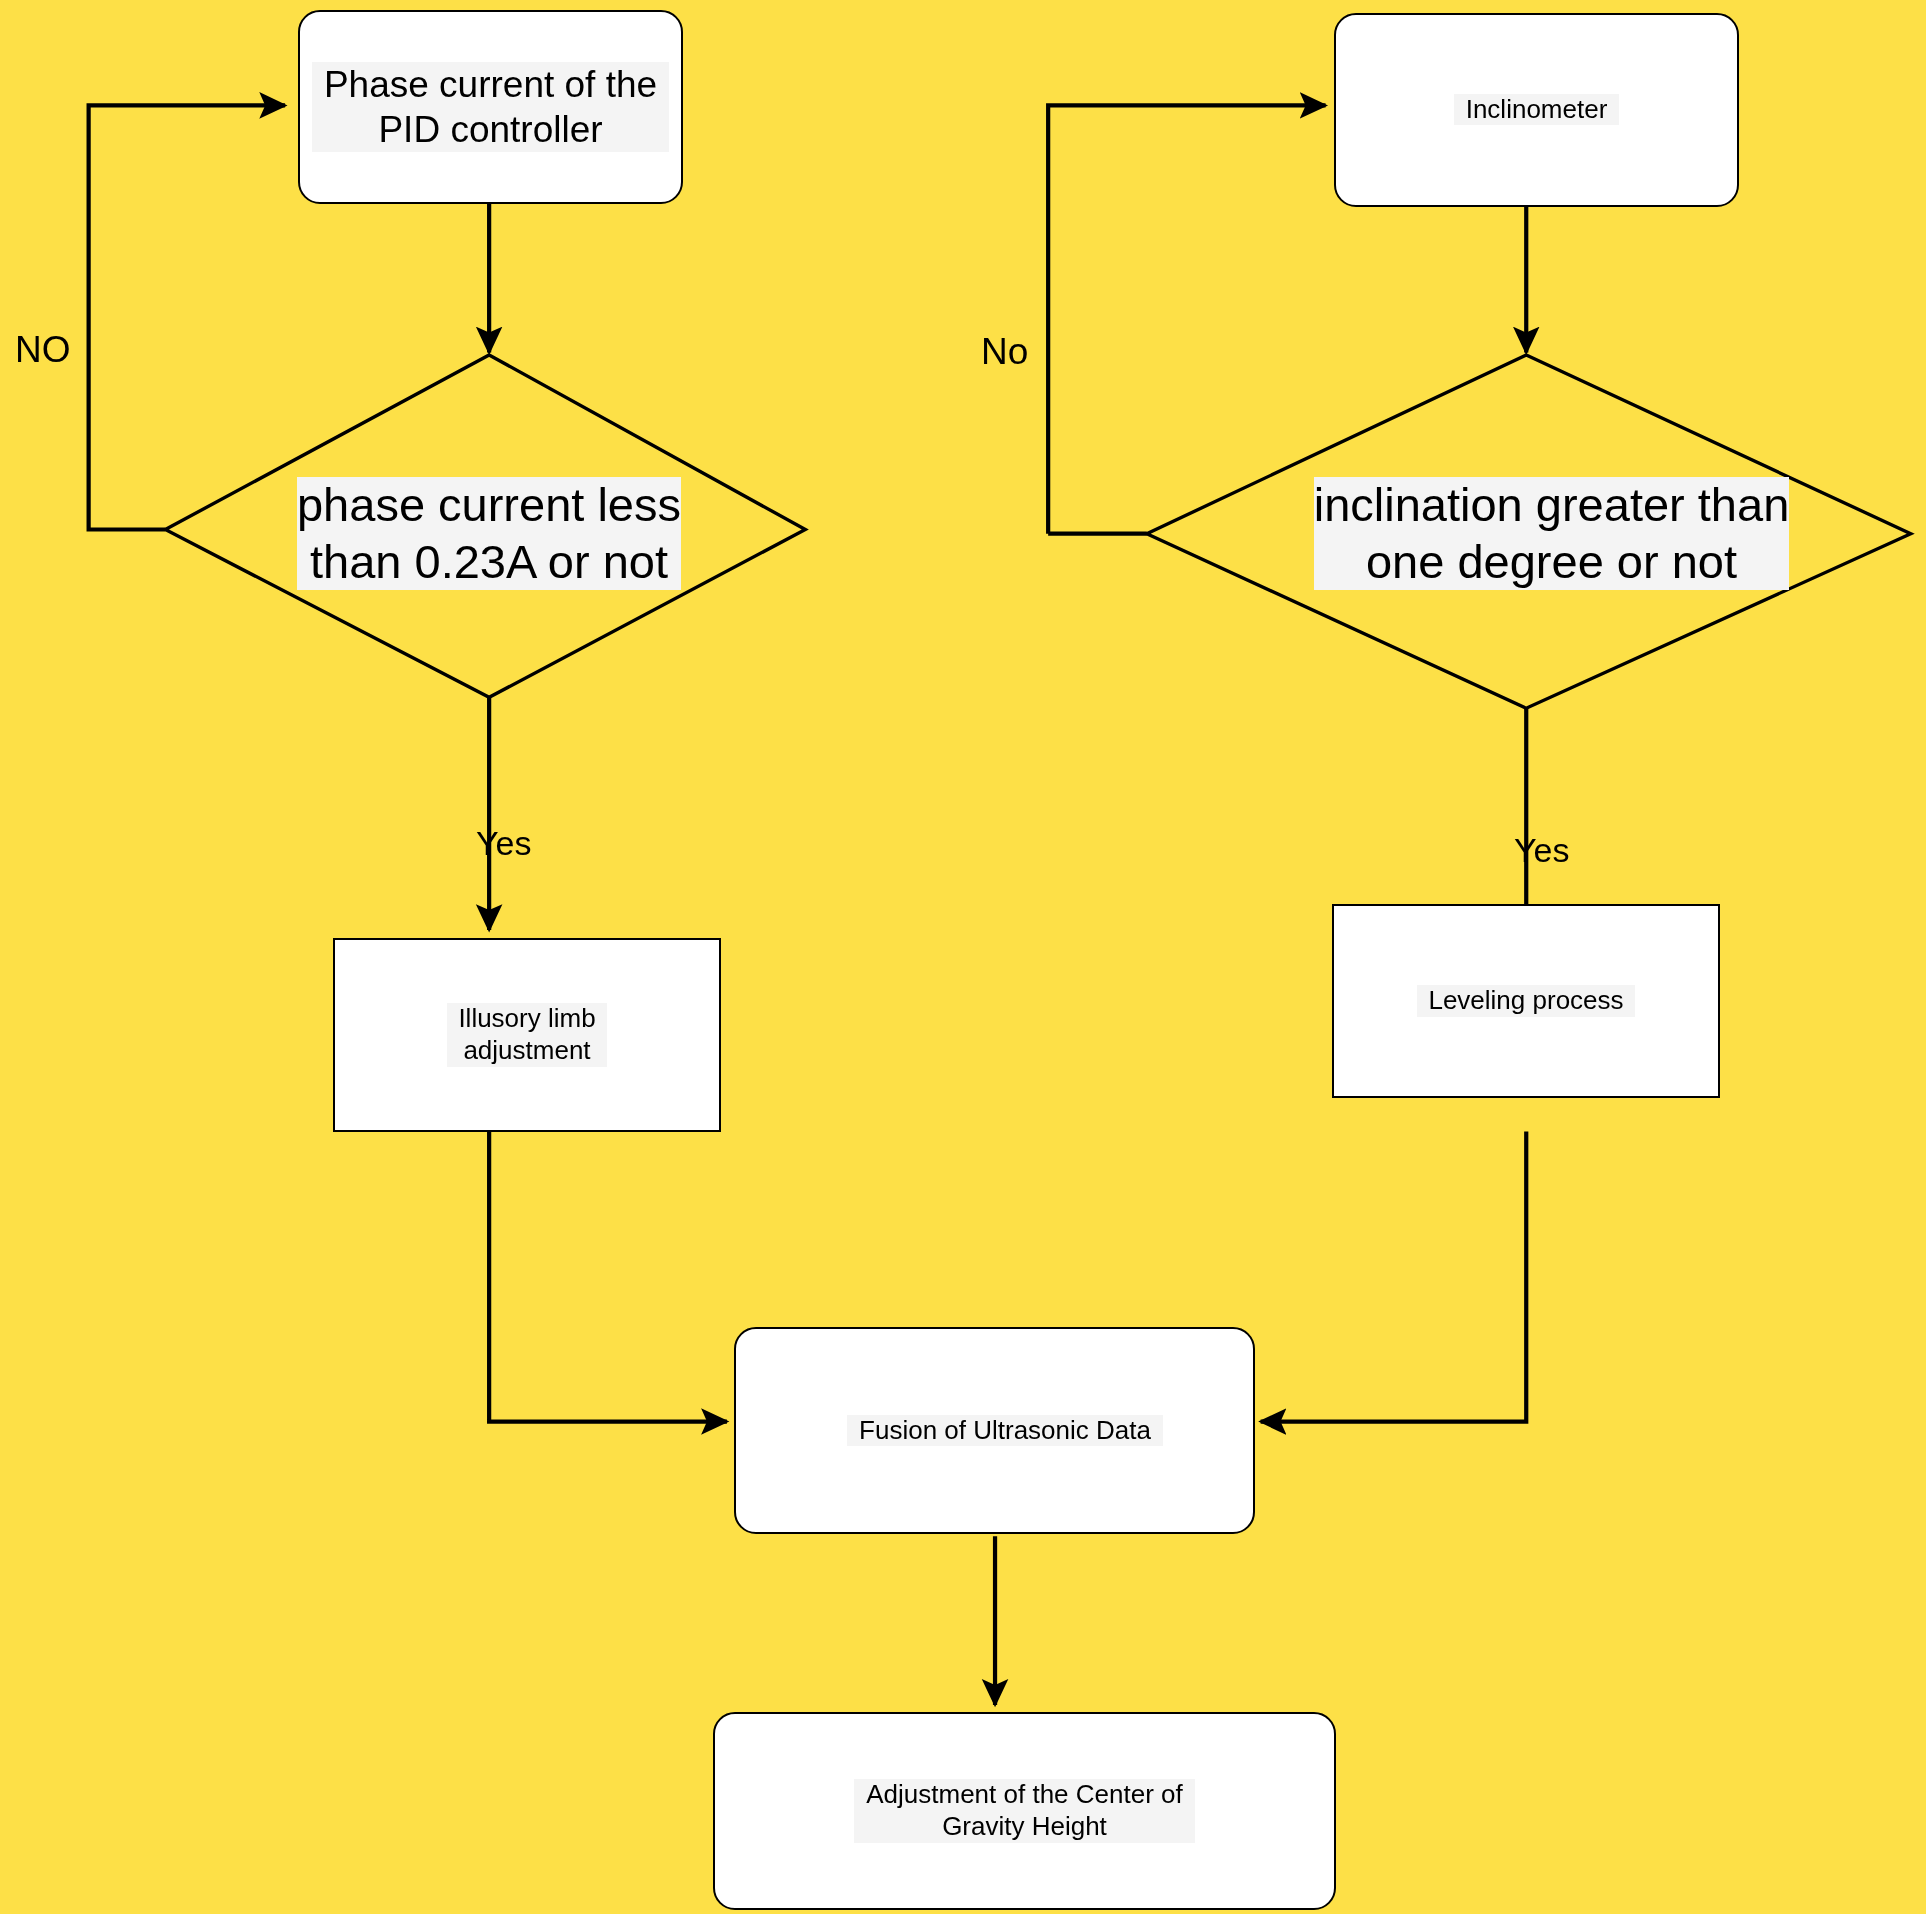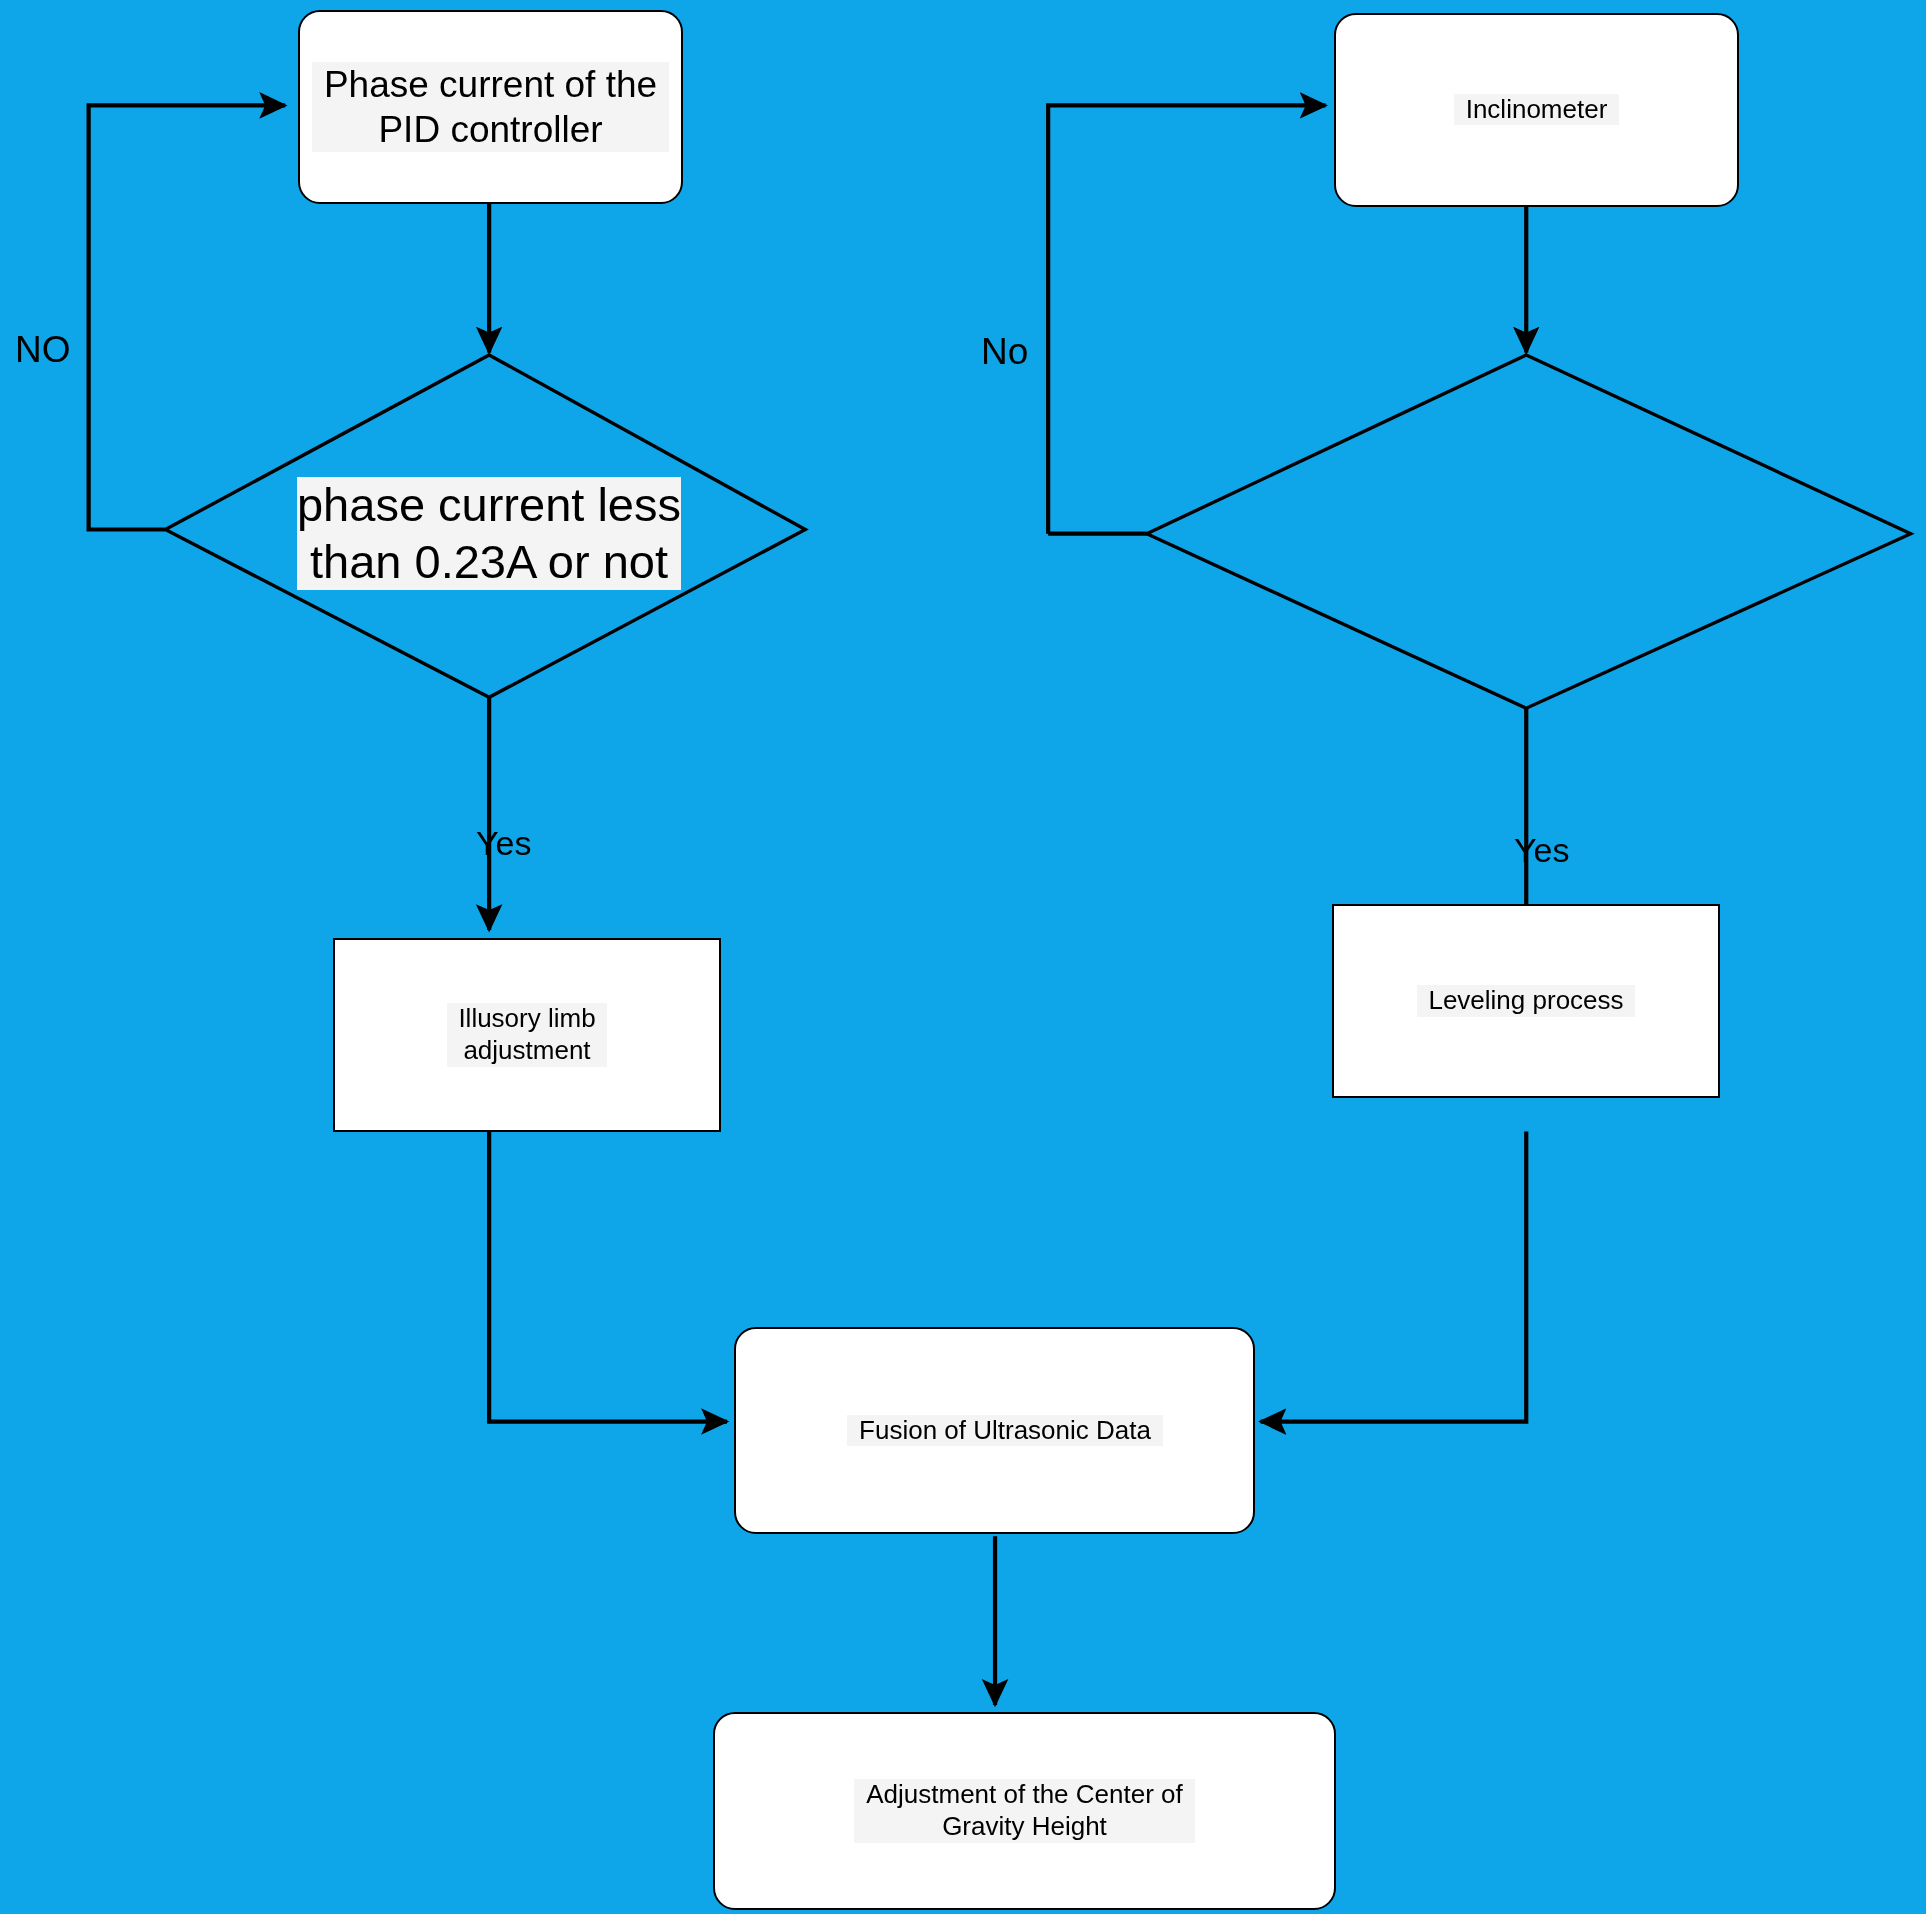--- a/index.html
+++ b/index.html
@@ -8,21 +8,21 @@
     padding: 0;
     background: #ffffff;
   }
   body {
     font-family: "Liberation Sans", sans-serif;
   }
   #canvas {
     position: relative;
     width: 1926px;
     height: 1914px;
-    background: #0ea5e9;
+    background: #fde047;
     overflow: hidden;
   }
   #edges {
     position: absolute;
     left: 0;
     top: 0;
     width: 1926px;
     height: 1914px;
   }
   .node {
@@ -130,20 +130,24 @@
 
   <div class="node sharp t-46" style="left:295px; top:938px; width:388px; height:194px;margin-left:38px;">
     <span class="node-label hl">Illusory limb
 adjustment</span>
   </div>
 
   <div class="node rounded t-46" style="left:1334px; top:12.6px; width:405px; height:194px;">
     <span class="node-label hl">Inclinometer</span>
   </div>
 
+  <div class="decision t-56" style="left:1265px; top:472px; width:573px; height:118px;">
+    <span class="decision-label">inclination greater than
+one degree or not</span>
+  </div>
 
   <div class="node sharp t-46" style="left:1332px; top:904px; width:388px; height:194px;">
     <span class="node-label hl">Leveling process</span>
   </div>
 
   <div class="node rounded t-46" style="left:734px; top:1327px; width:521px; height:207px;padding-left:21px;">
     <span class="node-label hl">Fusion of Ultrasonic Data</span>
   </div>
 
   <div class="node rounded t-46" style="left:713px; top:1712px; width:623px; height:198px;">

